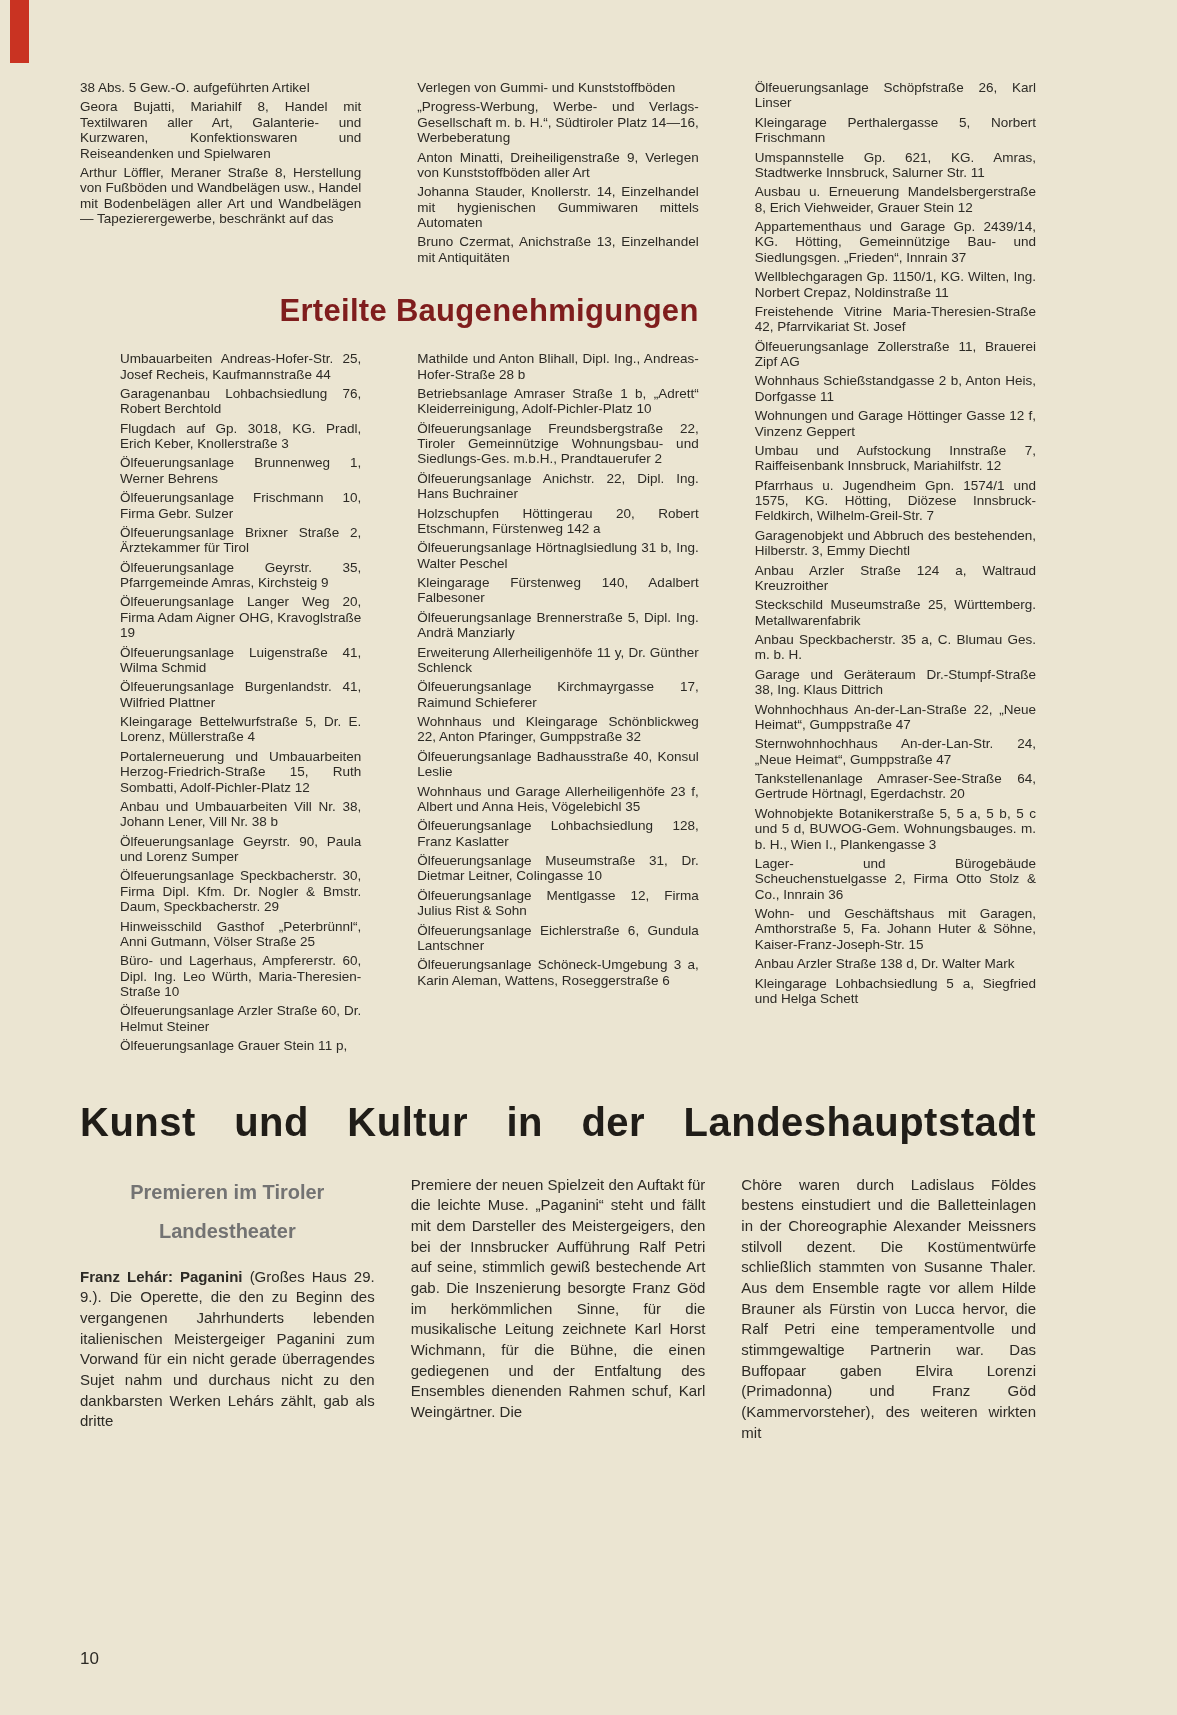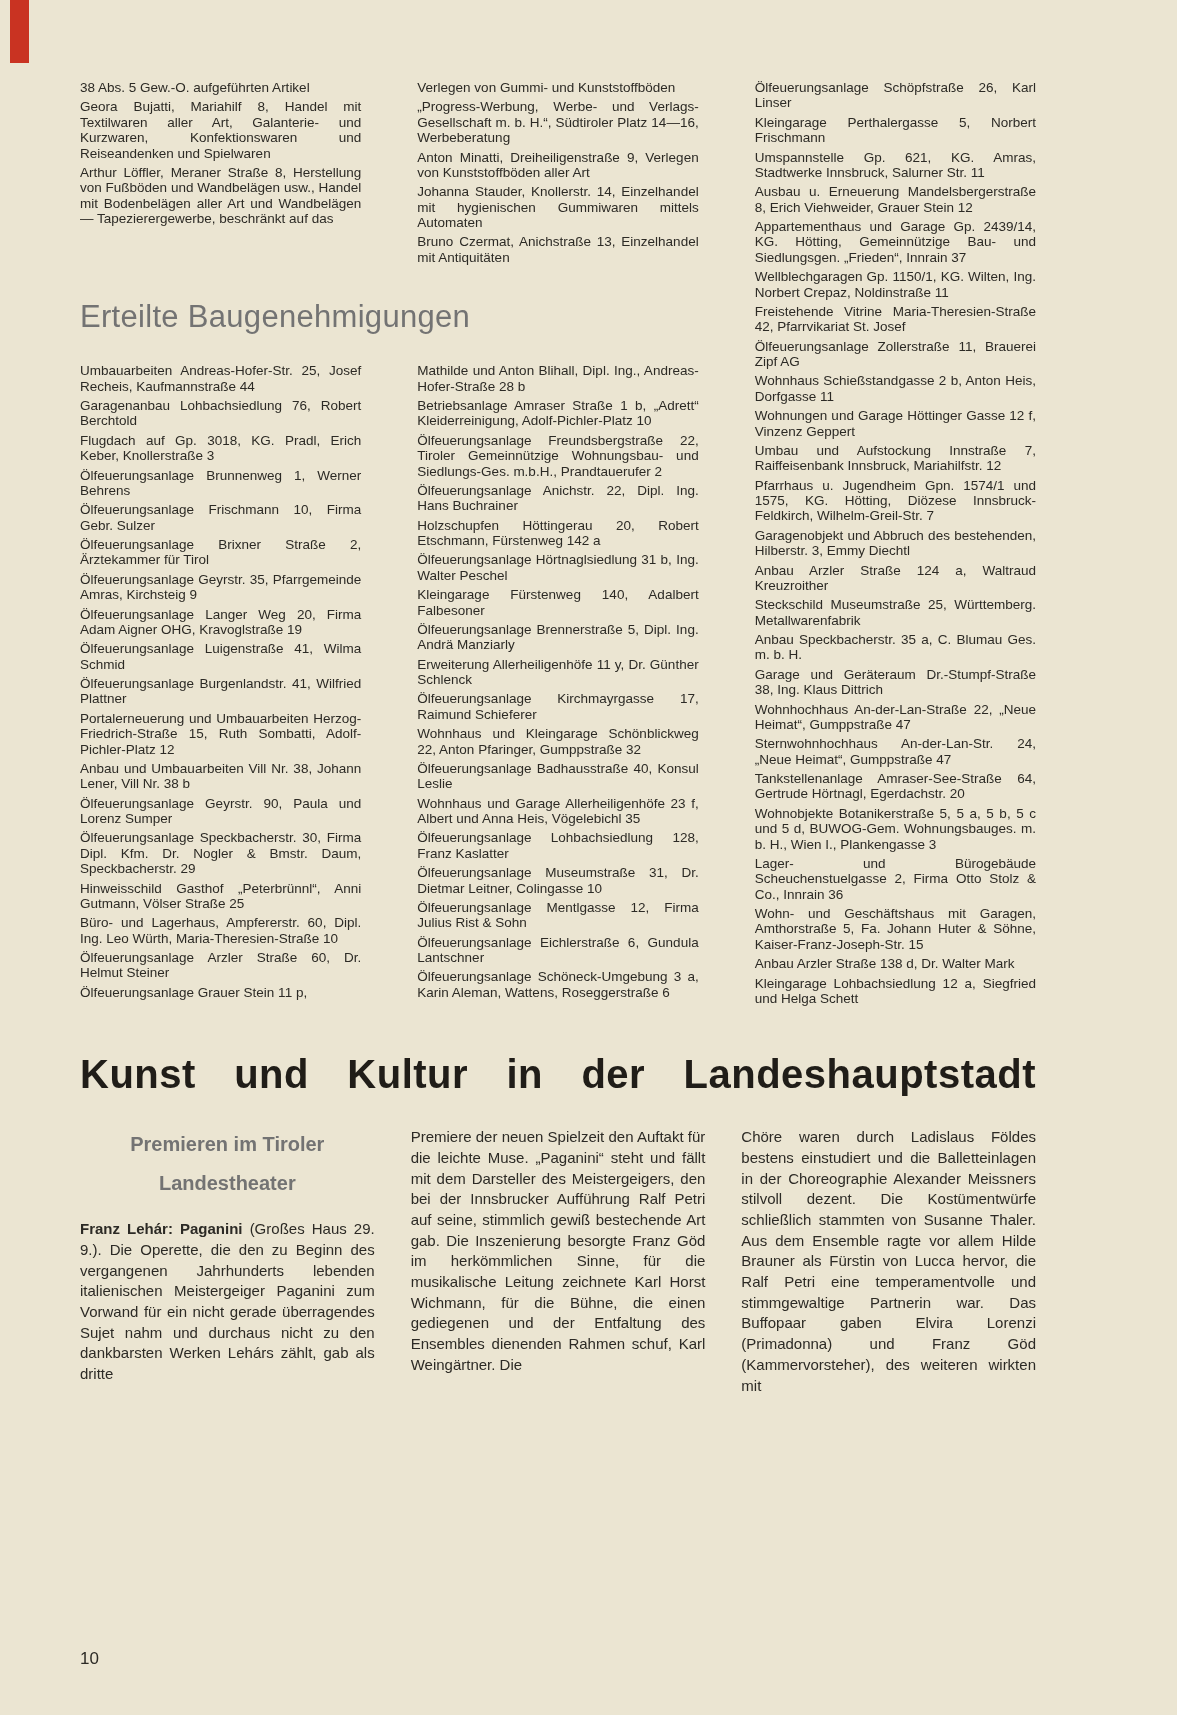--- a/index.html
+++ b/index.html
@@ -22,27 +22,27 @@
   .grid-top {
     display:grid;
     grid-template-columns:1fr 1fr 1fr;
     column-gap:56px;
   }
   .top-col1 { grid-column:1; grid-row:1; }
   .top-col2 { grid-column:2; grid-row:1; }
   .right-col { grid-column:3; grid-row:1 / span 3; }
   .permits-heading {
     grid-column:1 / span 2; grid-row:2;
-    text-align:left;
-    font-size:31px; font-weight:normal;
+    text-align:right;
+    font-size:31px; font-weight:bold;
     letter-spacing:0.3px;
-    color:#737373;
+    color:#7f1d1d;
     margin:24px 0 22px 0;
   }
-  .permits-col1 { grid-column:1; grid-row:3; }
+  .permits-col1 { grid-column:1; grid-row:3;margin-left:40px; }
   .permits-col2 { grid-column:2; grid-row:3; }
 
   .entry {
     margin:0 0 4px 0;
     font-size:13.5px;
     line-height:1.14;
     text-align:justify;
     hyphens:auto;
   }
 
@@ -117,34 +117,35 @@
         <p class="entry">Steckschild Museumstraße 25, Württemberg. Metallwarenfabrik</p>
         <p class="entry">Anbau Speckbacherstr. 35 a, C. Blumau Ges. m. b. H.</p>
         <p class="entry">Garage und Geräteraum Dr.-Stumpf-Straße 38, Ing. Klaus Dittrich</p>
         <p class="entry">Wohnhochhaus An-der-Lan-Straße 22, „Neue Heimat“, Gumppstraße 47</p>
         <p class="entry">Sternwohnhochhaus An-der-Lan-Str. 24, „Neue Heimat“, Gumppstraße 47</p>
         <p class="entry">Tankstellenanlage Amraser-See-Straße 64, Gertrude Hörtnagl, Egerdachstr. 20</p>
         <p class="entry">Wohnobjekte Botanikerstraße 5, 5 a, 5 b, 5 c und 5 d, BUWOG-Gem. Wohnungsbauges. m. b. H., Wien I., Plankengasse 3</p>
         <p class="entry">Lager- und Bürogebäude Scheuchenstuelgasse 2, Firma Otto Stolz &amp; Co., Innrain 36</p>
         <p class="entry">Wohn- und Geschäftshaus mit Garagen, Amthorstraße 5, Fa. Johann Huter &amp; Söhne, Kaiser-Franz-Joseph-Str. 15</p>
         <p class="entry">Anbau Arzler Straße 138 d, Dr. Walter Mark</p>
-        <p class="entry">Kleingarage Lohbachsiedlung 12 a, Siegfried und Helga Schett</p>
+        <p class="entry">Kleingarage Lohbachsiedlung 5 a, Siegfried und Helga Schett</p>
       </div>
     <h2 class="permits-heading">Erteilte Baugenehmigungen</h2>
     <div class="permits-col1">
         <p class="entry">Umbauarbeiten Andreas-Hofer-Str. 25, Josef Recheis, Kaufmannstraße 44</p>
         <p class="entry">Garagenanbau Lohbachsiedlung 76, Robert Berchtold</p>
         <p class="entry">Flugdach auf Gp. 3018, KG. Pradl, Erich Keber, Knollerstraße 3</p>
         <p class="entry">Ölfeuerungsanlage Brunnenweg 1, Werner Behrens</p>
         <p class="entry">Ölfeuerungsanlage Frischmann 10, Firma Gebr. Sulzer</p>
         <p class="entry">Ölfeuerungsanlage Brixner Straße 2, Ärztekammer für Tirol</p>
         <p class="entry">Ölfeuerungsanlage Geyrstr. 35, Pfarrgemeinde Amras, Kirchsteig 9</p>
         <p class="entry">Ölfeuerungsanlage Langer Weg 20, Firma Adam Aigner OHG, Kravoglstraße 19</p>
         <p class="entry">Ölfeuerungsanlage Luigenstraße 41, Wilma Schmid</p>
         <p class="entry">Ölfeuerungsanlage Burgenlandstr. 41, Wilfried Plattner</p>
+        <p class="entry">Kleingarage Bettelwurfstraße 5, Dr. E. Lorenz, Müllerstraße 4</p>
         <p class="entry">Portalerneuerung und Umbauarbeiten Herzog-Friedrich-Straße 15, Ruth Sombatti, Adolf-Pichler-Platz 12</p>
         <p class="entry">Anbau und Umbauarbeiten Vill Nr. 38, Johann Lener, Vill Nr. 38 b</p>
         <p class="entry">Ölfeuerungsanlage Geyrstr. 90, Paula und Lorenz Sumper</p>
         <p class="entry">Ölfeuerungsanlage Speckbacherstr. 30, Firma Dipl. Kfm. Dr. Nogler &amp; Bmstr. Daum, Speckbacherstr. 29</p>
         <p class="entry">Hinweisschild Gasthof „Peterbrünnl“, Anni Gutmann, Völser Straße 25</p>
         <p class="entry">Büro- und Lagerhaus, Ampfererstr. 60, Dipl. Ing. Leo Würth, Maria-Theresien-Straße 10</p>
         <p class="entry">Ölfeuerungsanlage Arzler Straße 60, Dr. Helmut Steiner</p>
         <p class="entry">Ölfeuerungsanlage Grauer Stein 11 p,</p>
       </div>
     <div class="permits-col2">

